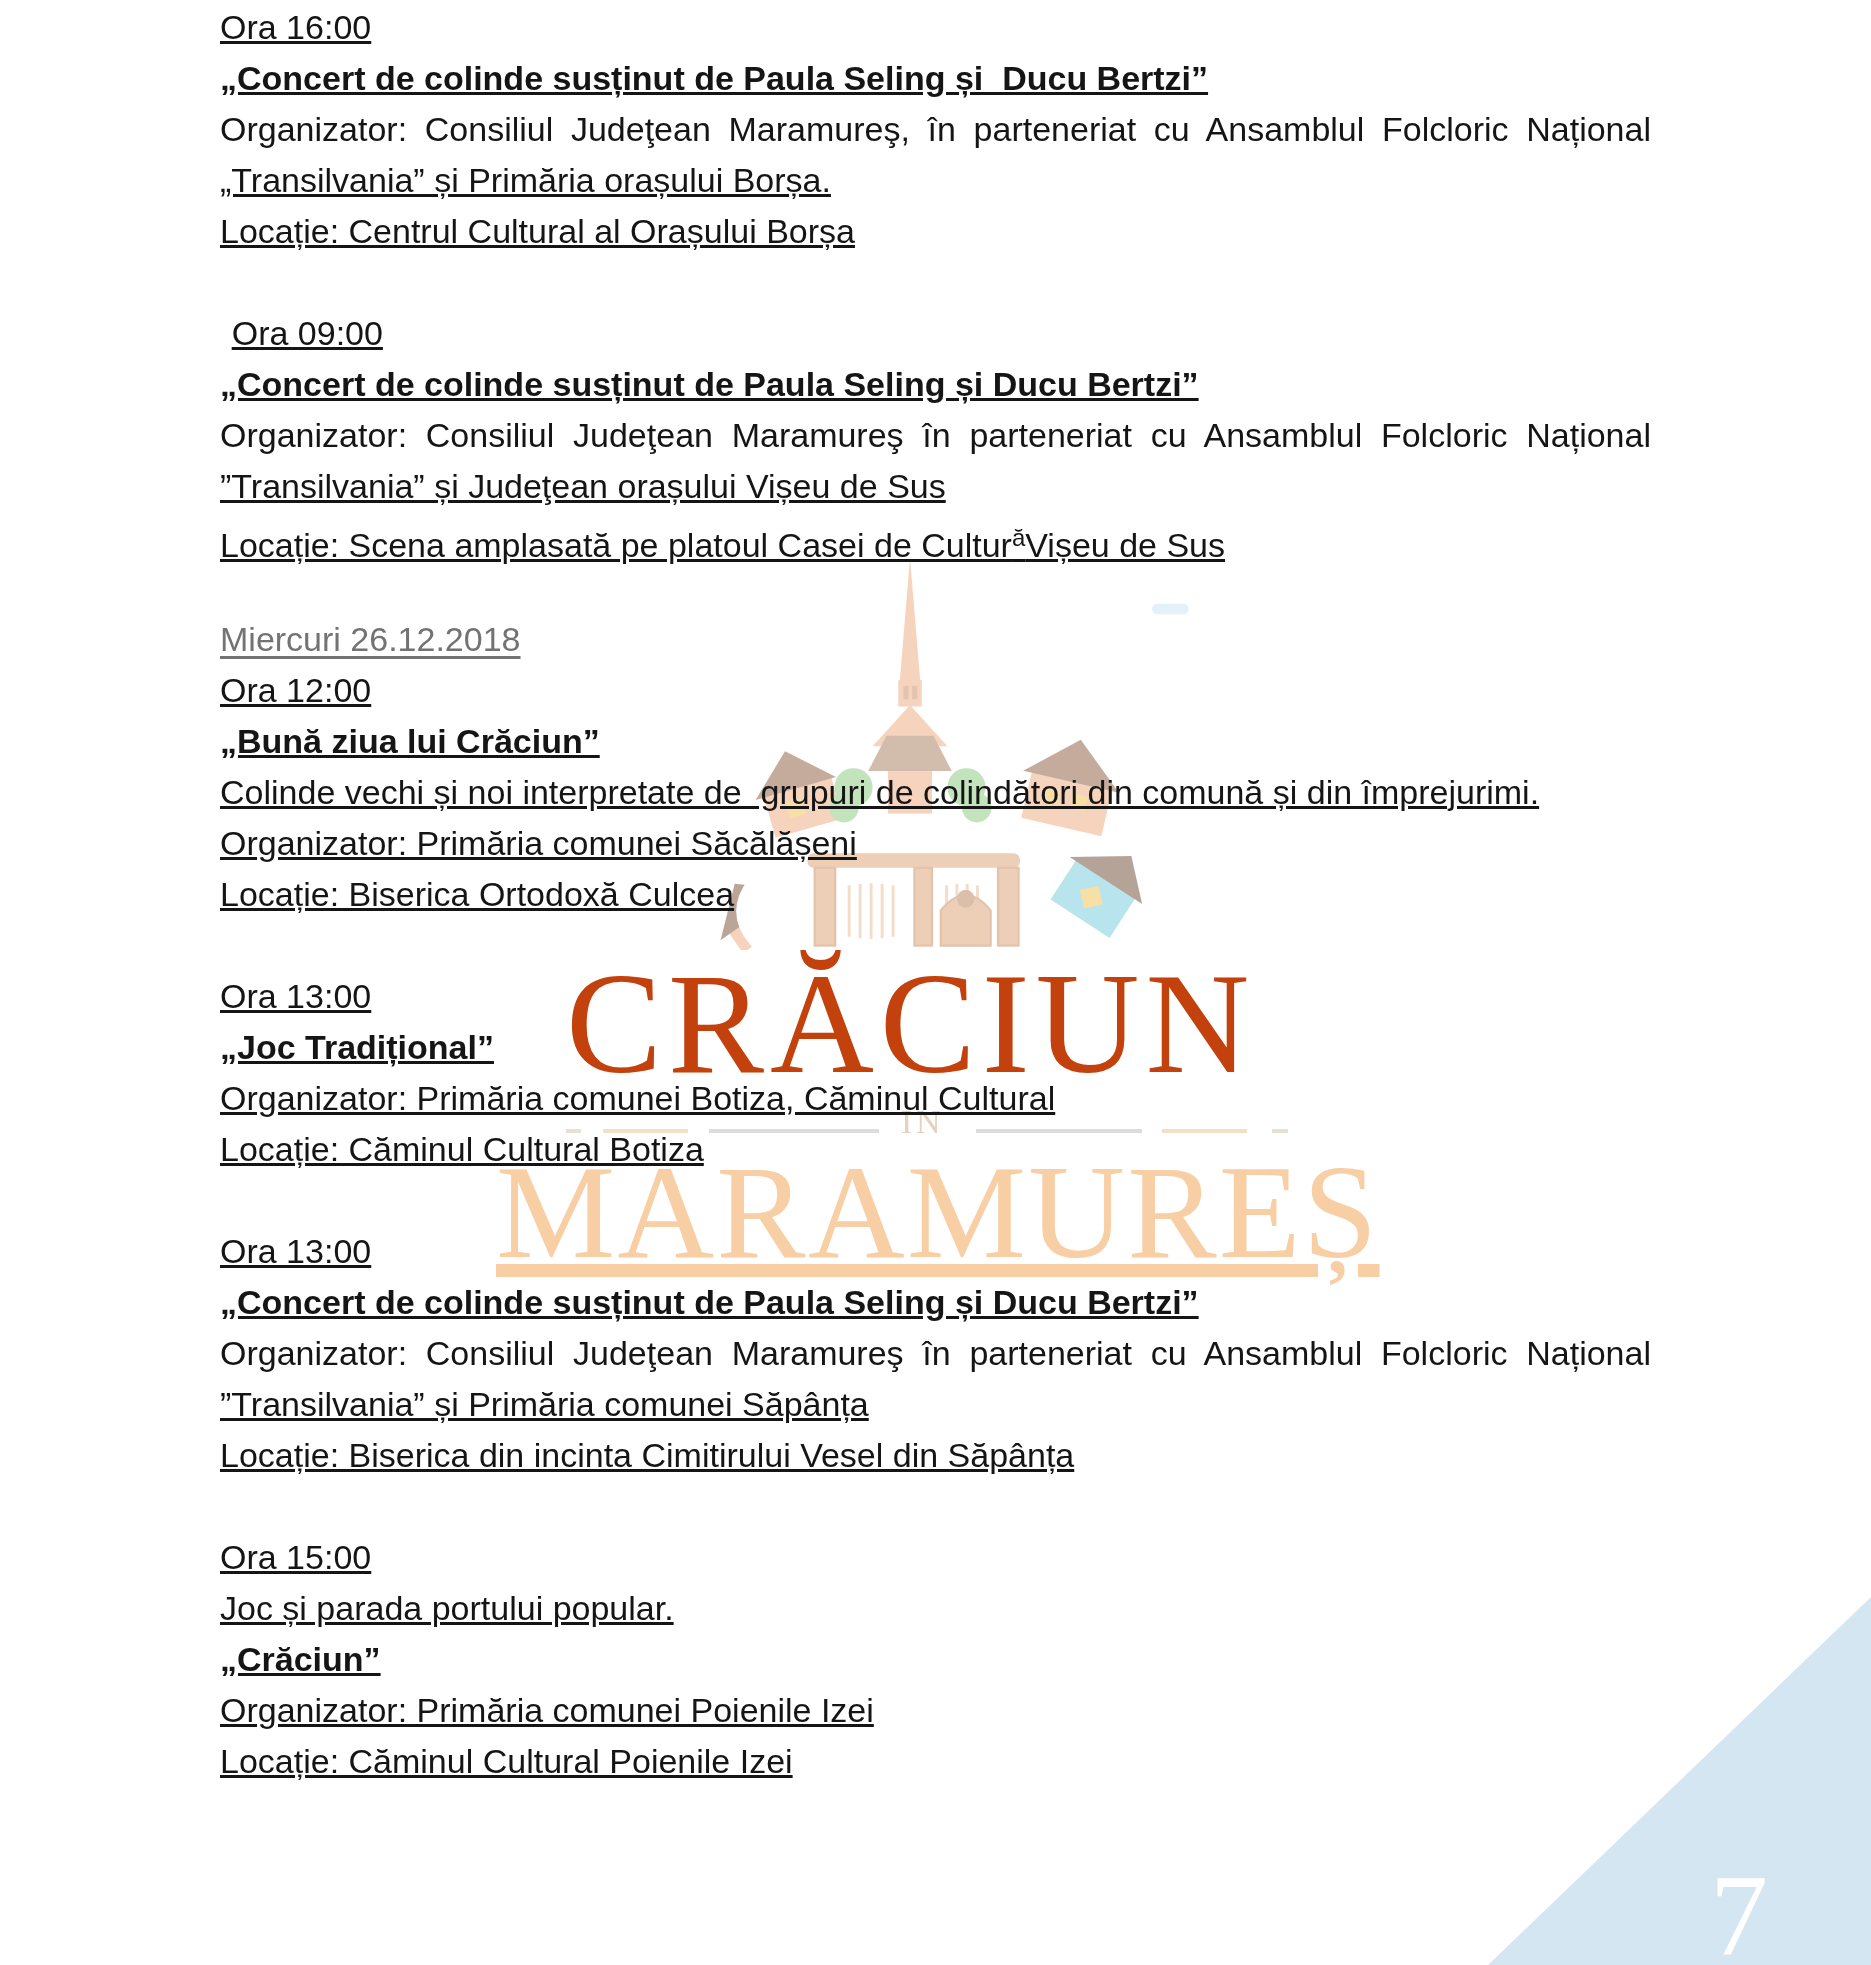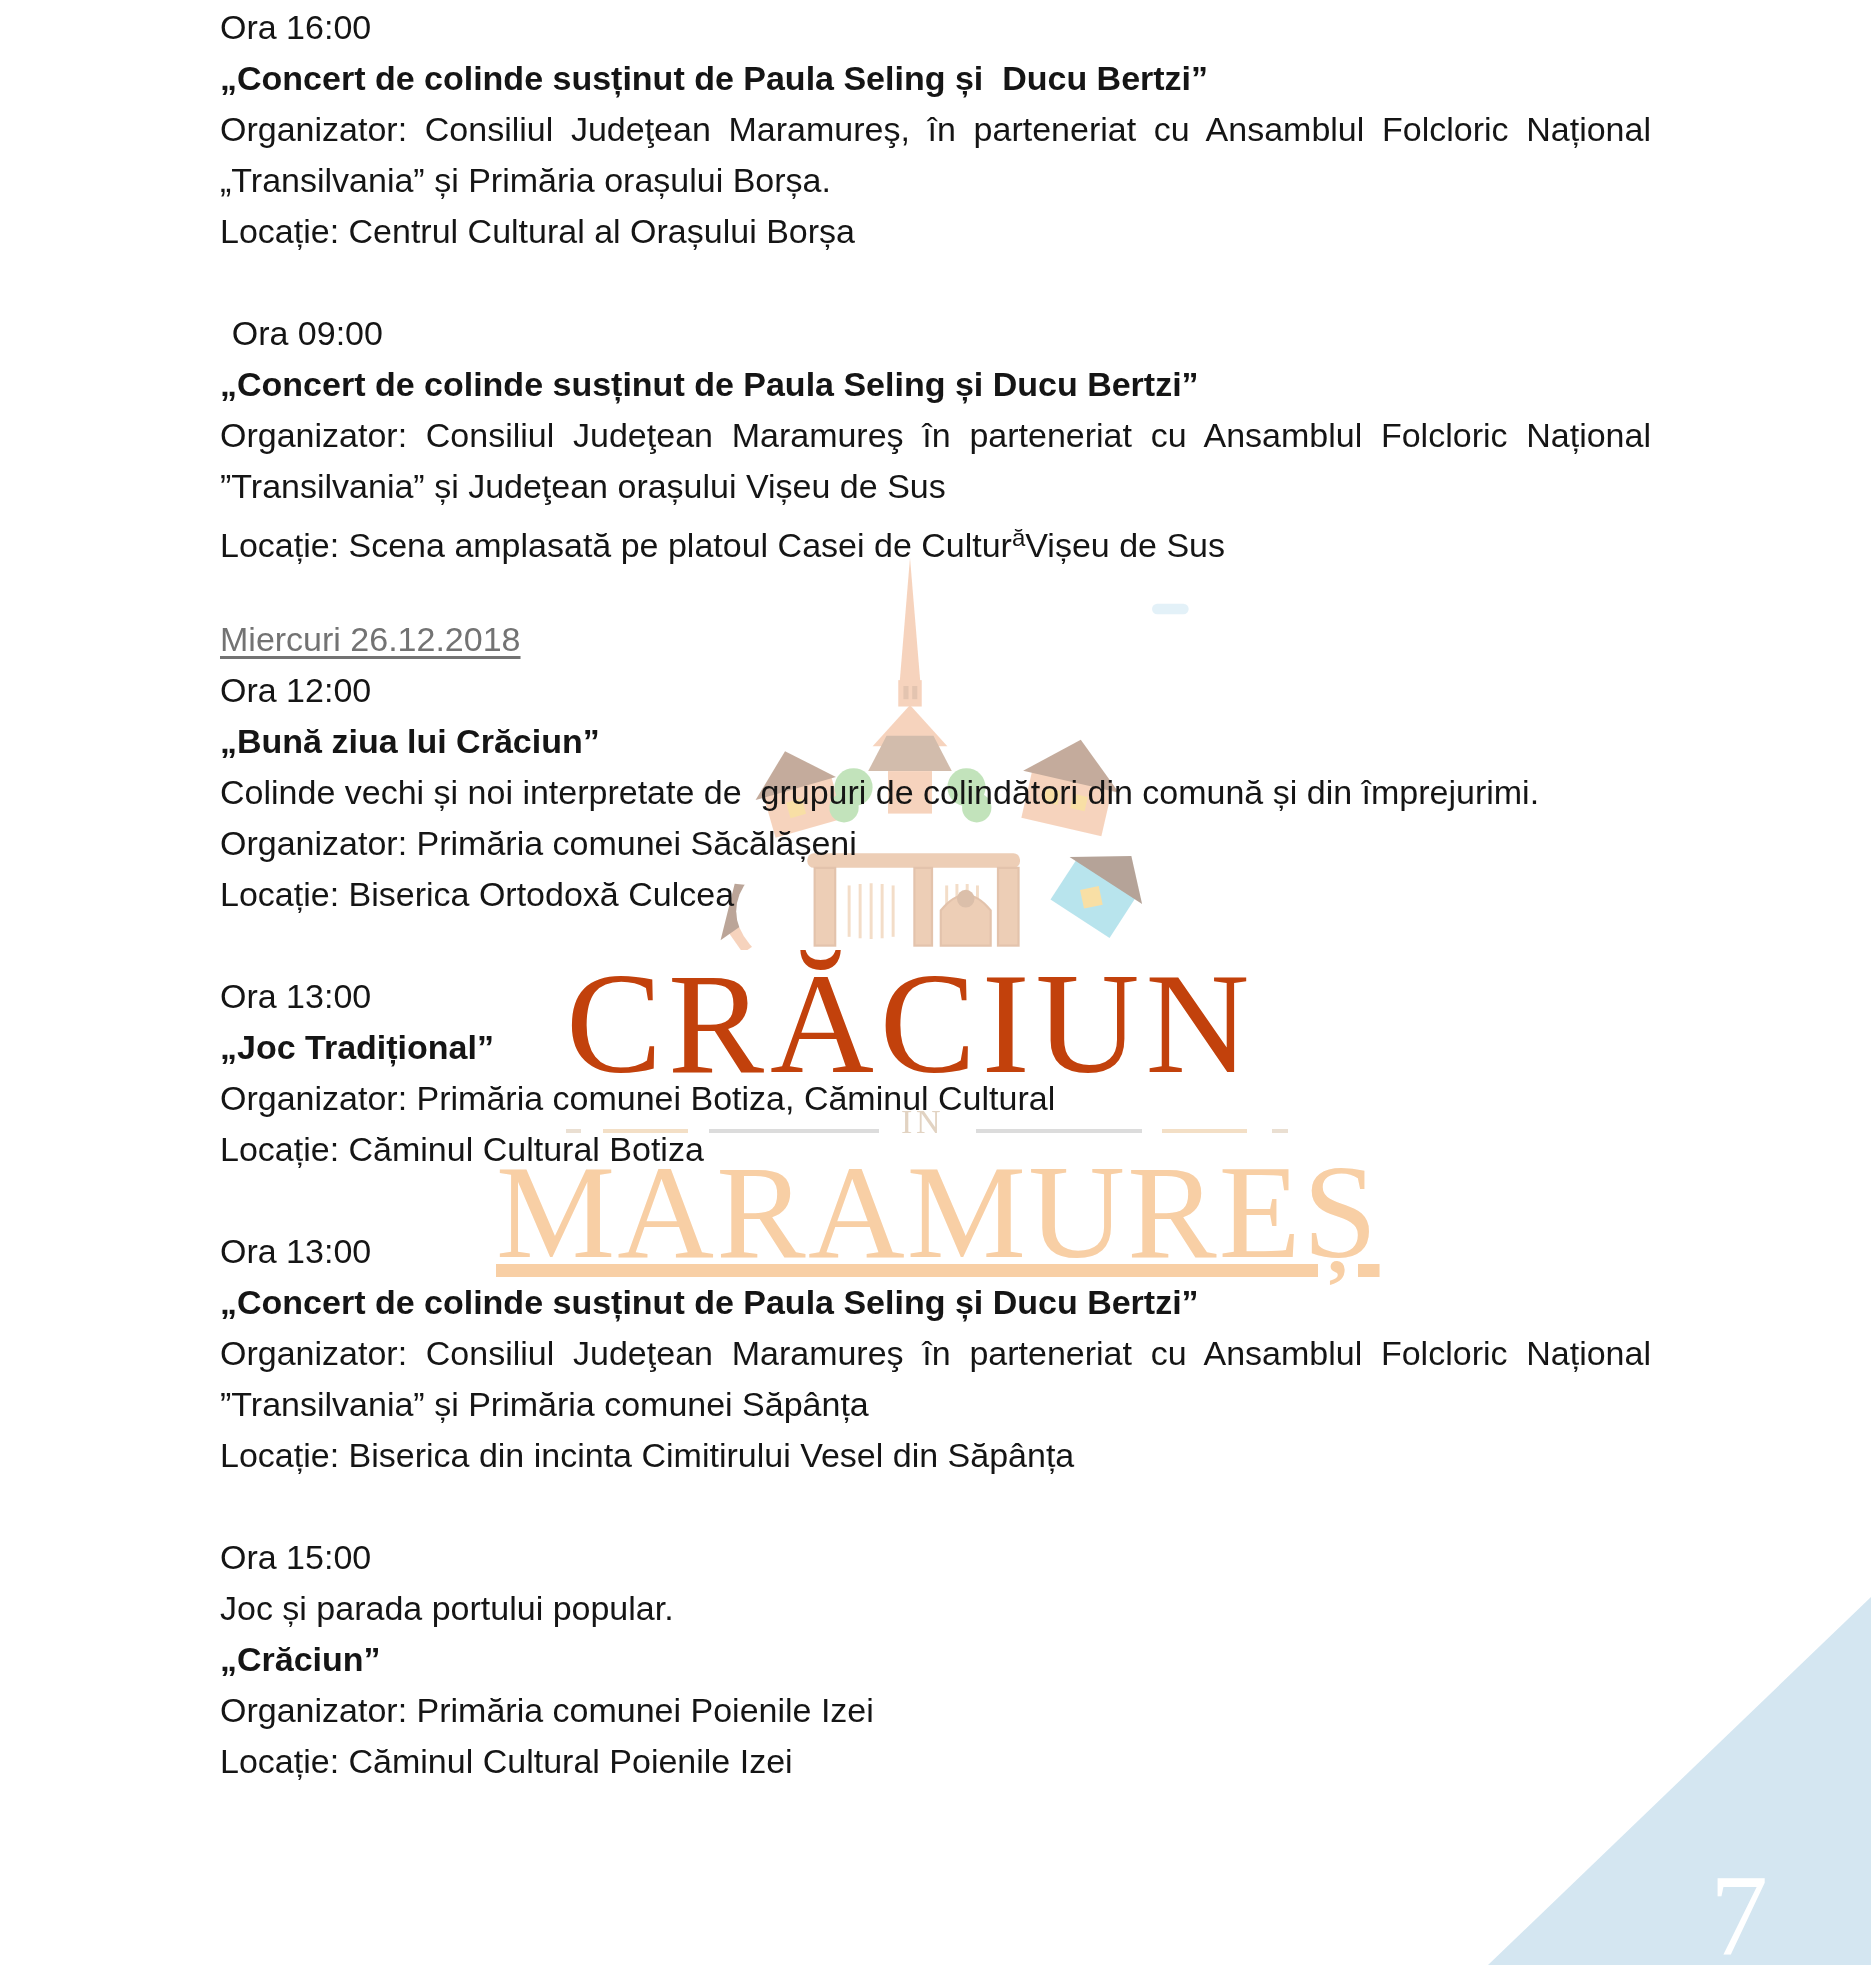--- a/index.html
+++ b/index.html
@@ -37,21 +37,21 @@
     position:absolute;left:1488px;top:1597px;width:383px;height:368px;
     background:#d4e6f1;clip-path:polygon(100% 0,100% 100%,0 100%);z-index:1;
   }
   .pagenum{
     position:absolute;left:1710px;top:1858px;z-index:2;
     font-family:"Liberation Serif",serif;font-size:116px;line-height:1;color:#ffffff;
   }
   
   .content{position:absolute;left:220px;top:1.5px;width:1431px;z-index:2;}
   .line{height:51px;line-height:51px;font-size:34px;white-space:nowrap;}
-  .pre{white-space:pre;}
+  .pre{white-space:pre;text-decoration:underline;}
   .b{font-weight:bold;}
   .blank{height:51px;}
   .just{white-space:normal;text-align:justify;text-align-last:justify;word-spacing:1.5px;}
   .indent{padding-left:11.7px;}
   .day{
     color:#737373;font-weight:normal;text-decoration:underline;
     text-decoration-thickness:2.9px;text-underline-offset:5.1px;
   }
   .supa{font-size:24px;vertical-align:11px;}
 </style>

